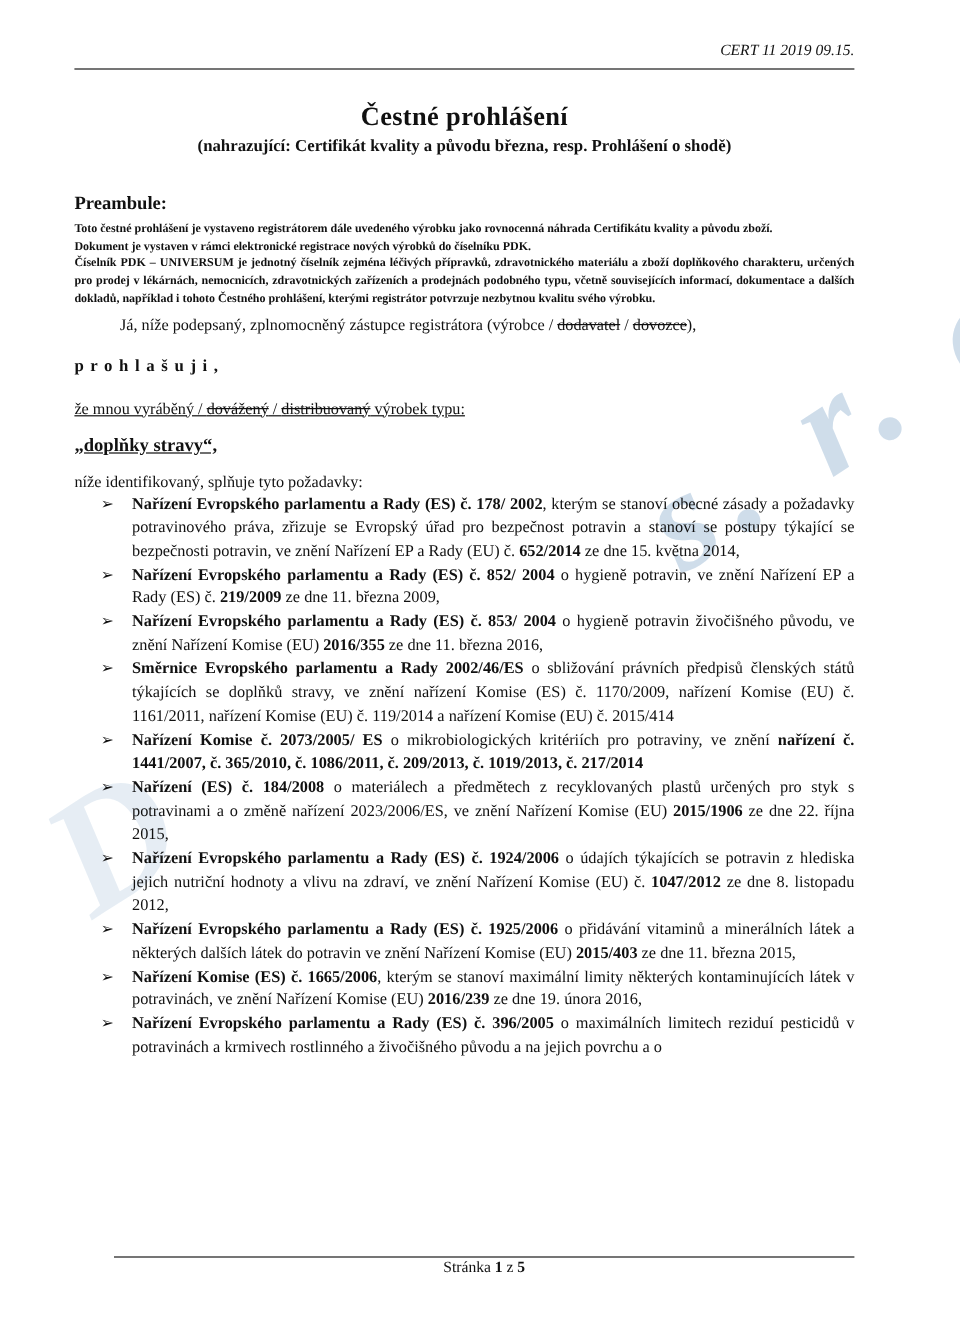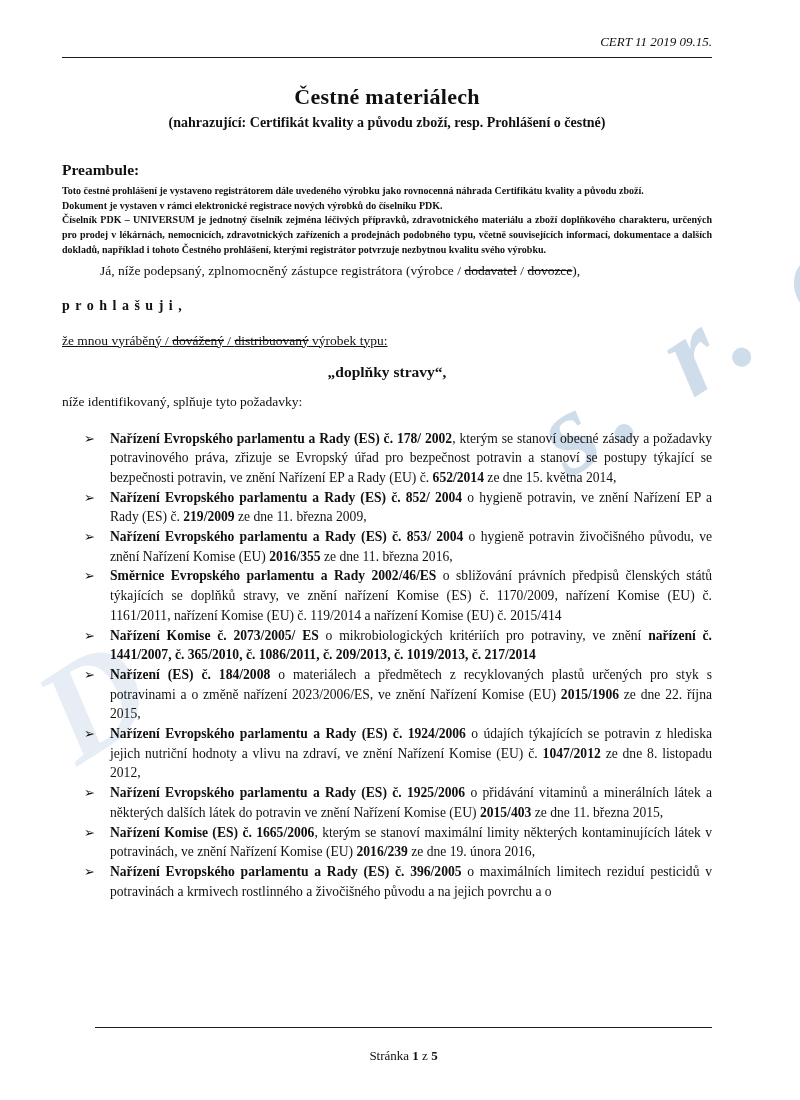--- a/index.html
+++ b/index.html
@@ -75,26 +75,26 @@
   }
   .prohlasuji {
     text-align: left;
     font-weight: bold;
     font-size: 14px;
     margin: 19px 0 19px 0;
     letter-spacing: 1px;
   }
   .product-line { font-size: 13.5px; text-decoration: underline; }
   .product-type {
-    text-align: center;
     font-weight: bold;
     font-size: 15.5px;
+    text-decoration: underline;
     margin: 14px 0 13px 0;
   }
-  .req-intro { font-size: 13.5px; margin-bottom: 19px; }
+  .req-intro { font-size: 13.5px; margin-bottom: 0; }
   .req-list { font-size: 13.6px; line-height: 19.7px; }
   .req-item {
     position: relative;
     padding-left: 48px;
     text-align: justify;
   }
   .req-item .marker {
     position: absolute;
     left: 22px;
     top: 0;
@@ -102,40 +102,40 @@
   }
   .b { font-weight: bold; }
   .strike { text-decoration: line-through; }
   .footer {
     position: absolute;
     z-index: 1;
     left: 95px;
     right: 88px;
     bottom: 36px;
     border-top: 1.6px solid #1c1c1c;
-    padding-top: 20px;
+    padding-top: 0;
     text-align: center;
     font-size: 13px;
   }
 </style>
 </head>
 <body>
 
 <div class="page">
 
   <div class="watermark wm-0" style="color: rgb(143, 176, 207);">s. r. o.</div>
   <div class="watermark wm-1" style="color: rgb(143, 176, 207);">D</div>
 
   <div class="content">
 
     <div class="doc-code">CERT 11 2019 09.15.</div>
     <hr class="rule">
 
-    <div class="title">Čestné materiálech</div>
-    <div class="subtitle">(nahrazující: Certifikát kvality a původu zboží, resp. Prohlášení o čestné)</div>
+    <div class="title">Čestné prohlášení</div>
+    <div class="subtitle">(nahrazující: Certifikát kvality a původu března, resp. Prohlášení o shodě)</div>
 
     <div class="preamble-heading">Preambule:</div>
     <div class="preamble">
         <p>Toto čestné prohlášení je vystaveno registrátorem dále uvedeného výrobku jako rovnocenná náhrada Certifikátu kvality a původu zboží.</p>
         <p>Dokument je vystaven v rámci elektronické registrace nových výrobků do číselníku PDK.</p>
         <p>Číselník PDK – UNIVERSUM je jednotný číselník zejména léčivých přípravků, zdravotnického materiálu a zboží doplňkového charakteru, určených pro prodej v lékárnách, nemocnicích, zdravotnických zařízeních a prodejnách podobného typu, včetně souvisejících informací, dokumentace a dalších dokladů, například i tohoto Čestného prohlášení, kterými registrátor potvrzuje nezbytnou kvalitu svého výrobku.</p>
       </div>
 
     <p class="intro"><span>Já, níže podepsaný, zplnomocněný zástupce registrátora (výrobce / </span><span class="strike">dodavatel</span><span> / </span><span class="strike">dovozce</span><span>),</span></p>
     <p class="prohlasuji">p r o h l a š u j i ,</p>

